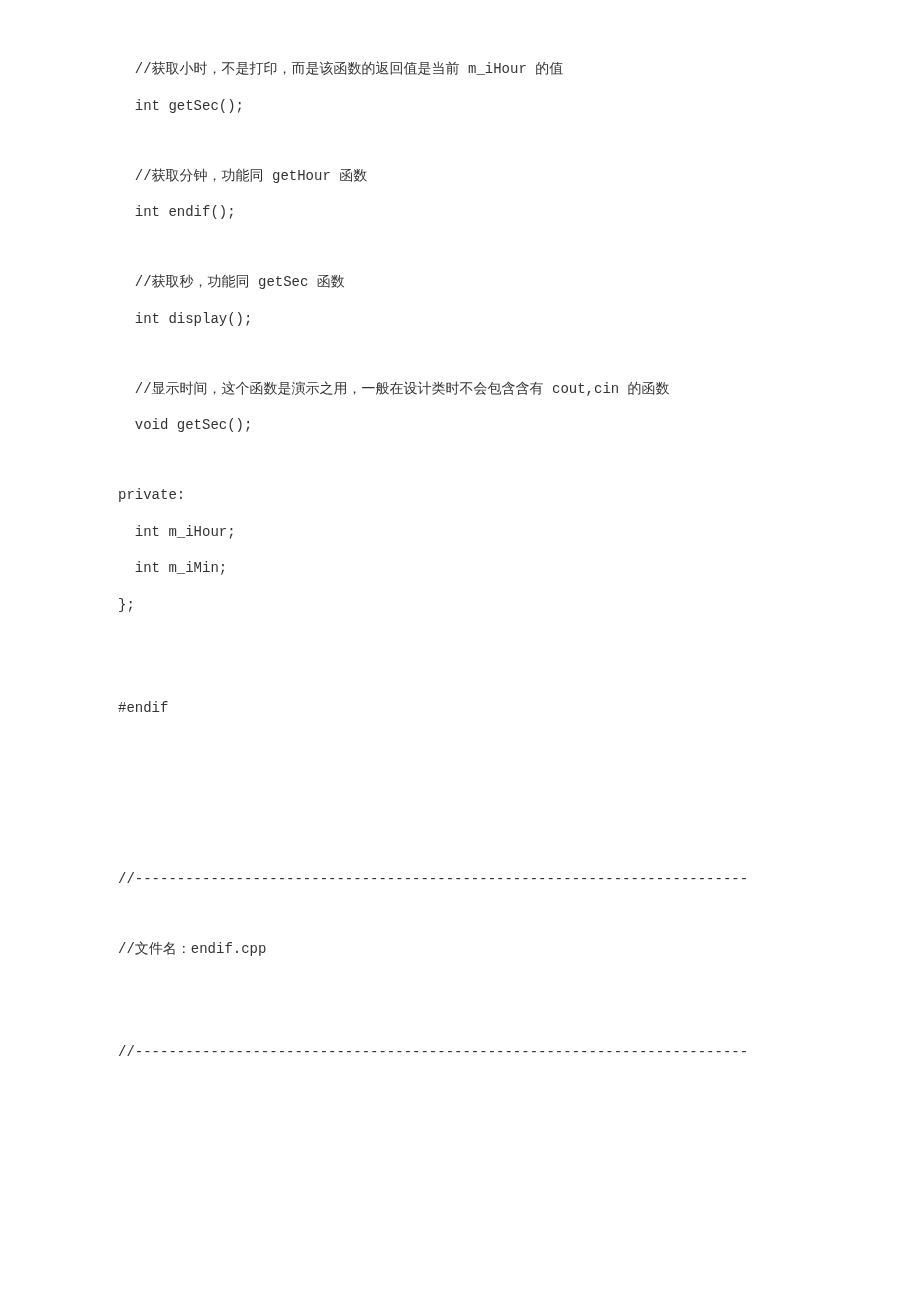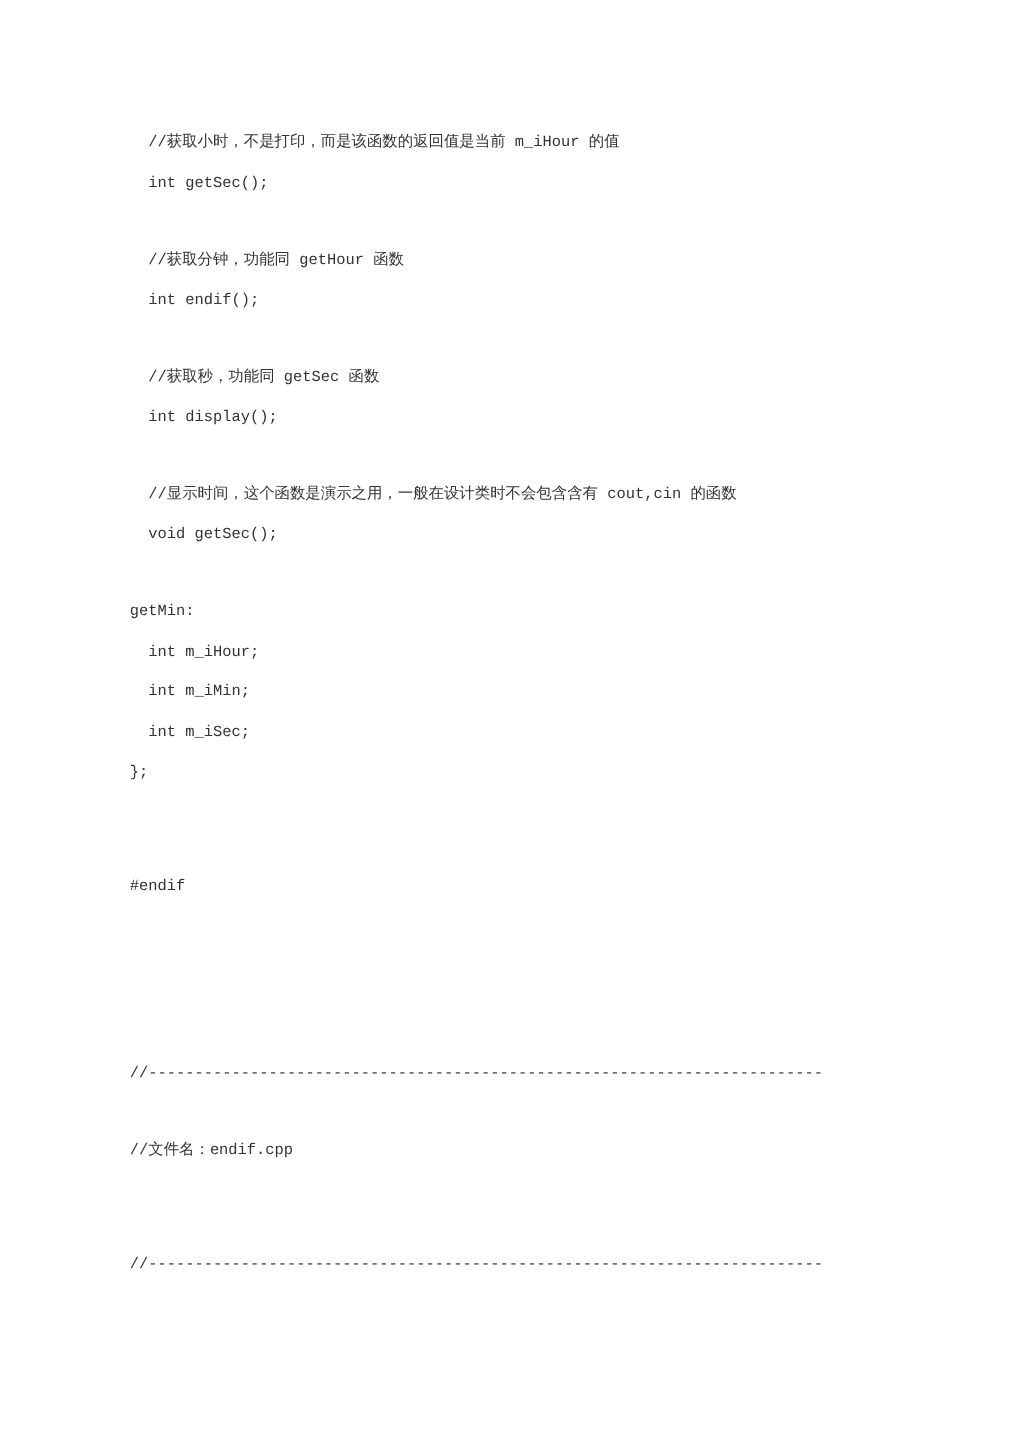--- a/index.html
+++ b/index.html
@@ -2,21 +2,21 @@
 <html><head>
 <meta charset="utf-8">
 <style>
   html, body {
     margin: 0;
     padding: 0;
     width: 920px;
     background: #ffffff;
   }
   .page {
-    padding: 120px 118px 60px 118px;
+    padding: 59px 118px 60px 118px;
     font-family: "SimSun", "宋体", "Courier New", monospace;
     font-size: 14px;
     color: #333333;
     line-height: 1.5;
   }
   .line {
     white-space: pre;
     margin-bottom: 15.5px;
     min-height: 18px;
   }
@@ -30,24 +30,23 @@
   <div class="line"></div>
   <div class="line">  //获取分钟，功能同 getHour 函数</div>
   <div class="line">  int endif();</div>
   <div class="line"></div>
   <div class="line">  //获取秒，功能同 getSec 函数</div>
   <div class="line">  int display();</div>
   <div class="line"></div>
   <div class="line">  //显示时间，这个函数是演示之用，一般在设计类时不会包含含有 cout,cin 的函数</div>
   <div class="line">  void getSec();</div>
   <div class="line"></div>
-  <div class="line">getMin:</div>
+  <div class="line">private:</div>
   <div class="line">  int m_iHour;</div>
   <div class="line">  int m_iMin;</div>
-  <div class="line">  int m_iSec;</div>
   <div class="line">};</div>
   <div class="line"></div>
   <div class="line"></div>
   <div class="line">#endif</div>
   <div class="line"></div>
   <div class="line"></div>
   <div class="line"></div>
   <div class="line"></div>
   <div class="line">//-------------------------------------------------------------------------</div>
   <div class="line"></div>

